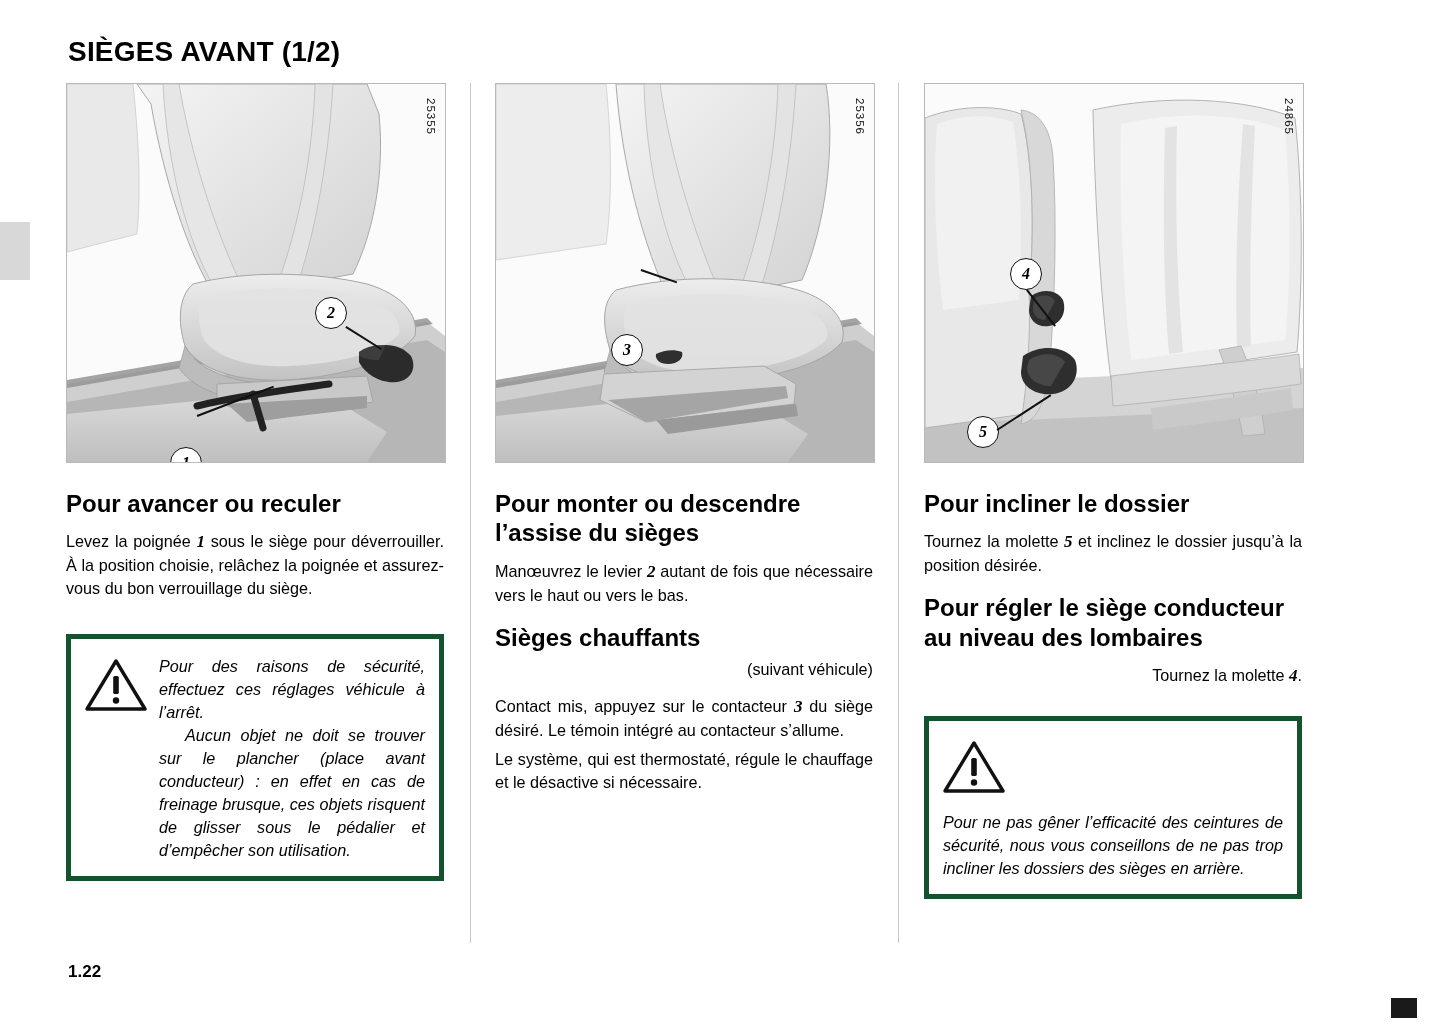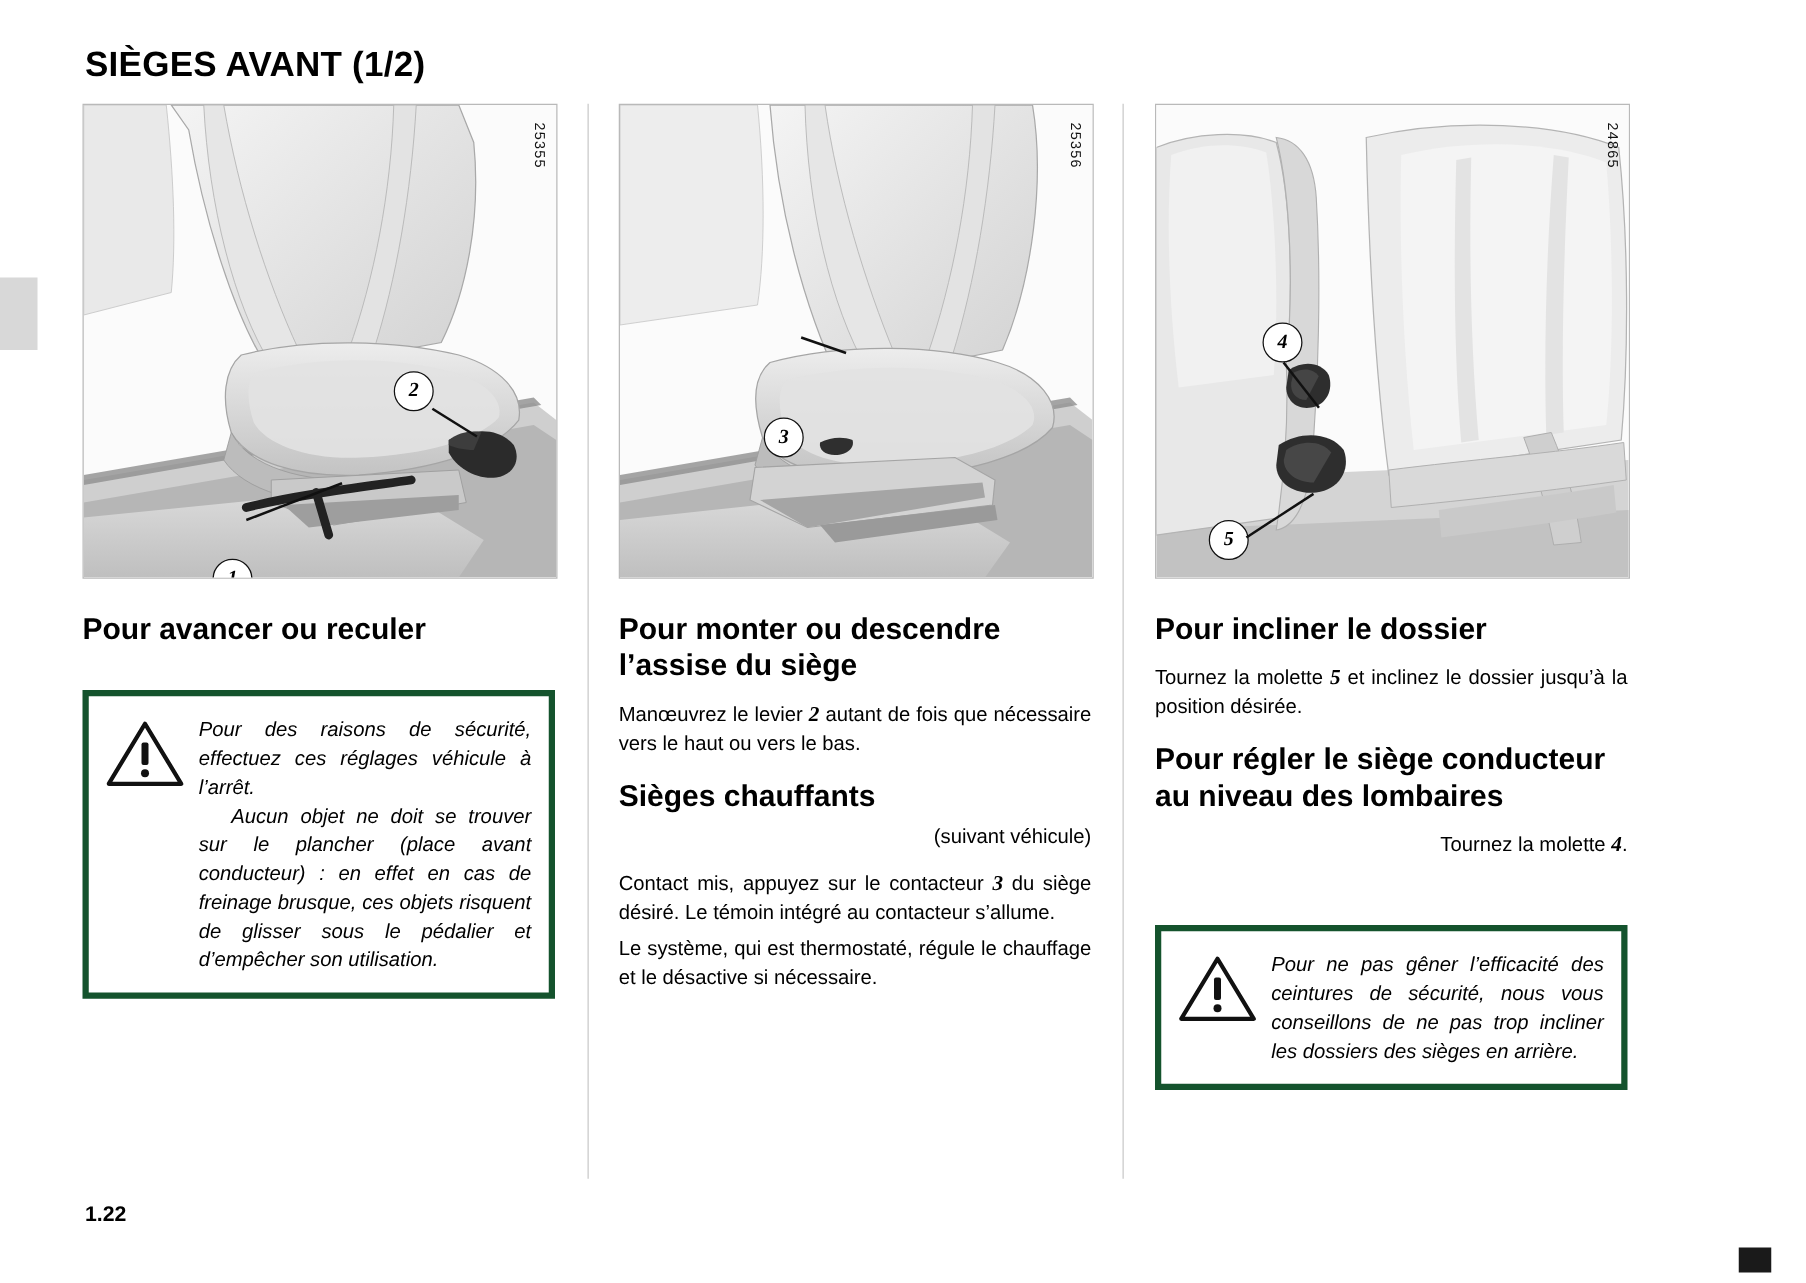--- a/index.html
+++ b/index.html
@@ -224,20 +224,21 @@
         <div class="fig-ref">25355</div>
 
         <div class="leader" style="left:279px; top:242px; width:42px; transform: rotate(32deg);"></div>
         <div class="callout" style="left:248px; top:213px;">2</div>
 
         <div class="leader" style="left:130px; top:331px; width:82px; transform: rotate(-21deg);"></div>
         <div class="callout" style="left:103px; top:363px;">1</div>
       </div>
 
       <h2 class="sub">Pour avancer ou reculer</h2>
+      <p class="body">Levez la poignée <span class="it">1</span> sous le siège pour déverrouiller. À la position choisie, relâchez la poignée et assurez-vous du bon verrouillage du siège.</p>
 
       <div class="warnbox">
         <div class="warn-tri">
           <svg viewBox="0 0 62 56" width="62" height="56">
             <path d="M31 4 L60 52 L2 52 Z" fill="#ffffff" stroke="#111" stroke-width="3.4" stroke-linejoin="round"></path>
             <rect x="28.2" y="19" width="5.6" height="18" rx="1.6" fill="#111"></rect>
             <circle cx="31" cy="43.5" r="3.2" fill="#111"></circle>
           </svg>
         </div>
         <div class="warn-text">
@@ -273,21 +274,21 @@
 
           <path d="M160 270 C168 266 178 265 186 268 C188 274 182 280 172 280 C164 280 159 276 160 270 Z" fill="#2f2f2f"></path>
         </svg>
 
         <div class="fig-ref">25356</div>
 
         <div class="leader" style="left:145px; top:185px; width:38px; transform: rotate(19deg);"></div>
         <div class="callout" style="left:115px; top:250px;">3</div>
       </div>
 
-      <h2 class="sub">Pour monter ou descendre l’assise du siège</h2>
+      <h2 class="sub">Pour monter ou descendre l’assise du sièges</h2>
       <p class="body">Manœuvrez le levier <span class="it">2</span> autant de fois que nécessaire vers le haut ou vers le bas.</p>
 
       <h2 class="sub tight">Sièges chauffants</h2>
       <p class="body nojust" style="margin-top:-6px;">(suivant véhicule)</p>
       <p class="body" style="margin-top:14px;">Contact mis, appuyez sur le contacteur <span class="it">3</span> du siège désiré. Le témoin intégré au contacteur s’allume.</p>
       <p class="body">Le système, qui est thermostaté, régule le chauffage et le désactive si nécessaire.</p>
     </div>
 
     <div class="col">
 
@@ -329,21 +330,21 @@
         <div class="callout" style="left:42px; top:332px;">5</div>
         <div class="leader" style="left:72px; top:345px; width:64px; transform: rotate(-33deg);"></div>
       </div>
 
       <h2 class="sub">Pour incliner le dossier</h2>
       <p class="body">Tournez la molette <span class="it">5</span> et inclinez le dossier jusqu’à la position désirée.</p>
 
       <h2 class="sub tight">Pour régler le siège conducteur au niveau des lombaires</h2>
       <p class="body nojust">Tournez la molette <span class="it">4</span>.</p>
 
-      <div class="warnbox" style="margin-top:52px;">
+      <div class="warnbox" style="margin-top:28px;flex-direction:column;">
         <div class="warn-tri">
           <svg viewBox="0 0 62 56" width="62" height="56">
             <path d="M31 4 L60 52 L2 52 Z" fill="#ffffff" stroke="#111" stroke-width="3.4" stroke-linejoin="round"></path>
             <rect x="28.2" y="19" width="5.6" height="18" rx="1.6" fill="#111"></rect>
             <circle cx="31" cy="43.5" r="3.2" fill="#111"></circle>
           </svg>
         </div>
         <div class="warn-text">Pour ne pas gêner l’efficacité des ceintures de sécurité, nous vous conseillons de ne pas trop incliner les dossiers des sièges en arrière.</div>
       </div>
     </div>

